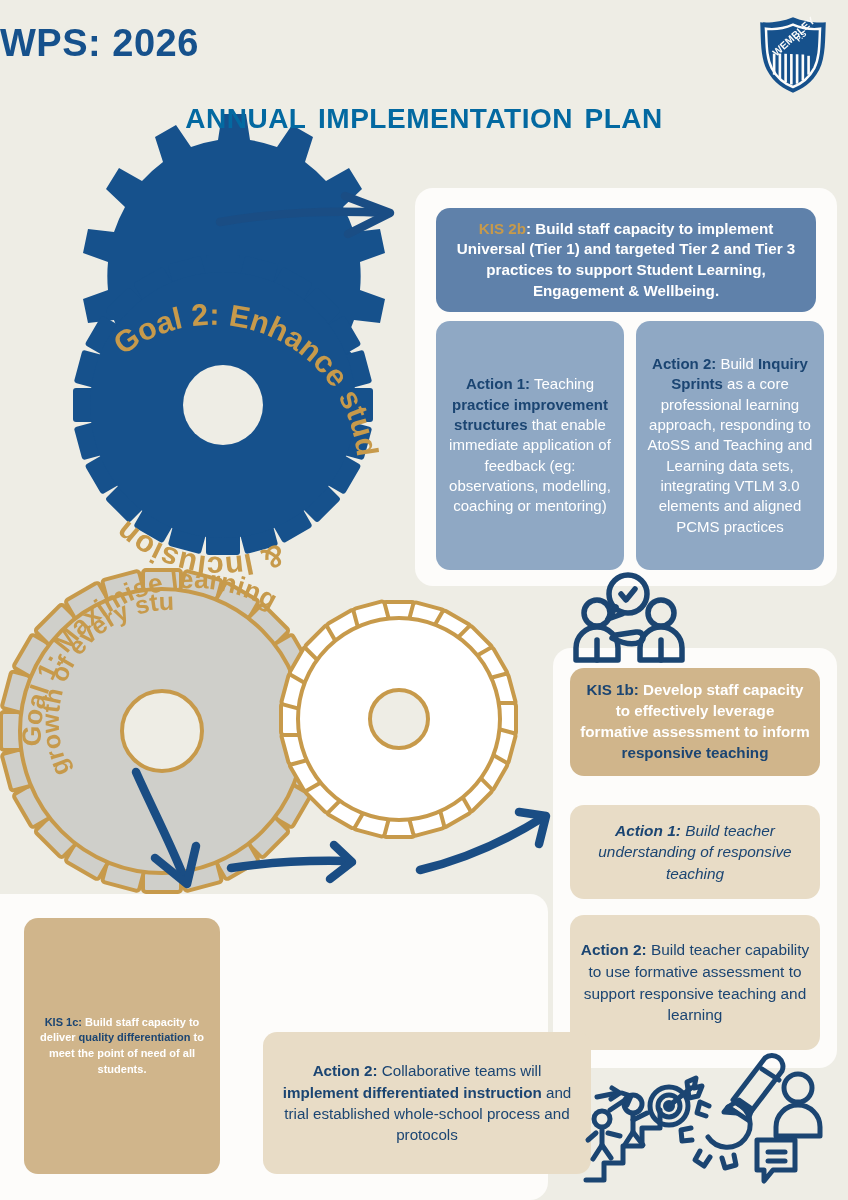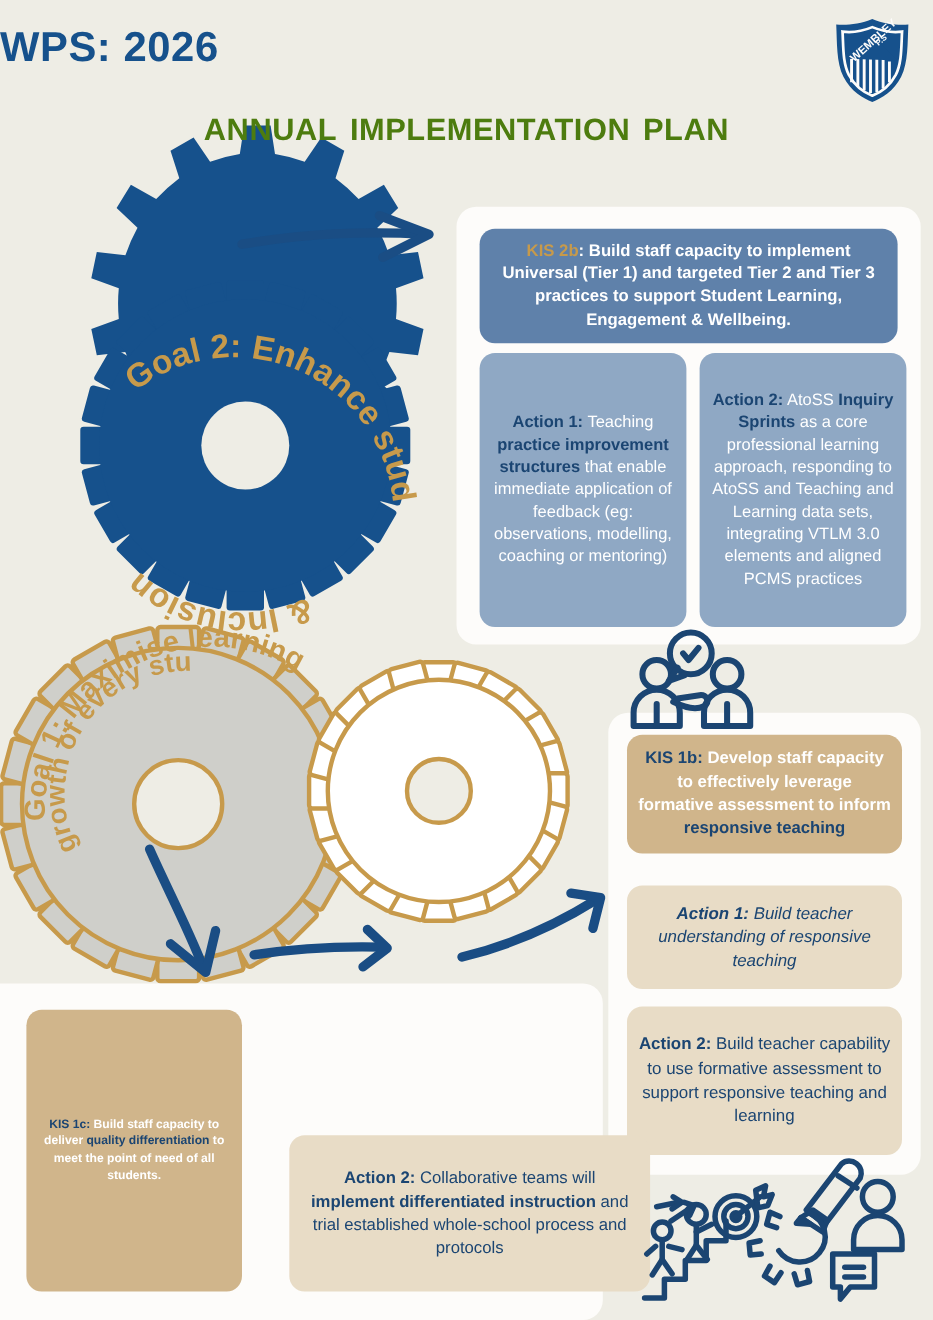--- a/index.html
+++ b/index.html
@@ -15,21 +15,21 @@
   
   .hdr-title {
     position: absolute; left: 0; top: 22px; width: 848px;
     font-size: 38px; font-weight: 700; letter-spacing: .5px;
     color: #16518C;
   }
   .hdr-sub {
     position: absolute; left: 0; top: 92px; width: 848px;
     text-align: center;
     font-size: 40px; font-weight: 700; letter-spacing: .5px;
-    color: #4d7c0f;
+    color: #0369a1;
     font-variant: small-caps;
     text-transform: lowercase;
   }
   .hdr-sub::first-letter { font-size: 40px; }
   .logo { position: absolute; left: 752px; top: 14px; width: 82px; height: 82px; }
 
   
   .card { position: absolute; background: #FDFCFA; border-radius: 18px; }
   #card-top    { left: 415px; top: 188px; width: 422px; height: 398px; }
   #card-right  { left: 553px; top: 648px; width: 284px; height: 420px; }
@@ -229,21 +229,21 @@
 
   <div class="box kis-blue" id="kis2b">
     <p><span class="t-gold b">KIS 2b</span><span class="t-white b">:</span><span class="t-white b"> Build staff capacity to implement Universal (Tier 1) and targeted Tier 2 and Tier 3 practices to support Student Learning, Engagement &amp; Wellbeing.</span></p>
   </div>
 
   <div class="box act-blue" id="act2b-1">
     <p><span class="t-navy b">Action 1:</span><span class="t-white"> Teaching </span><span class="t-navy b">practice improvement structures</span><span class="t-white"> that enable immediate application of feedback (eg: observations, modelling, coaching or mentoring)</span></p>
   </div>
 
   <div class="box act-blue" id="act2b-2">
-    <p><span class="t-navy b">Action 2:</span><span class="t-white"> AtoSS </span><span class="t-navy b">Inquiry Sprints</span><span class="t-white"> as a core professional learning approach, responding to AtoSS and Teaching and Learning data sets, integrating VTLM 3.0 elements and aligned PCMS practices</span></p>
+    <p><span class="t-navy b">Action 2:</span><span class="t-white"> Build </span><span class="t-navy b">Inquiry Sprints</span><span class="t-white"> as a core professional learning approach, responding to AtoSS and Teaching and Learning data sets, integrating VTLM 3.0 elements and aligned PCMS practices</span></p>
   </div>
 
   <div class="box kis-tan" id="kis1b">
     <p><span class="t-navy b">KIS 1b:</span><span class="t-white b"> Develop staff capacity to effectively leverage formative assessment to inform </span><span class="t-navy b">responsive teaching</span></p>
   </div>
 
   <div class="box act-tan" id="act1b-1">
     <p><span class="b">Action 1:</span><span> Build teacher understanding of responsive teaching</span></p>
   </div>
 

